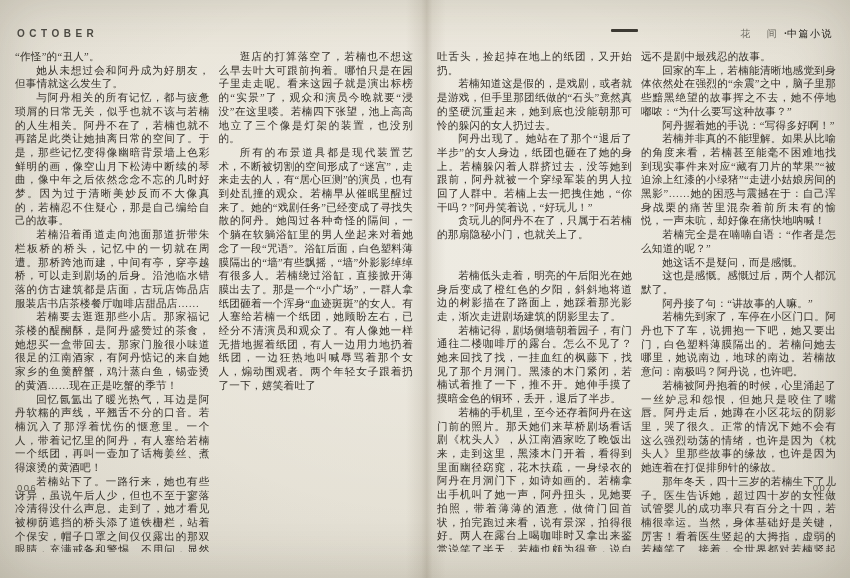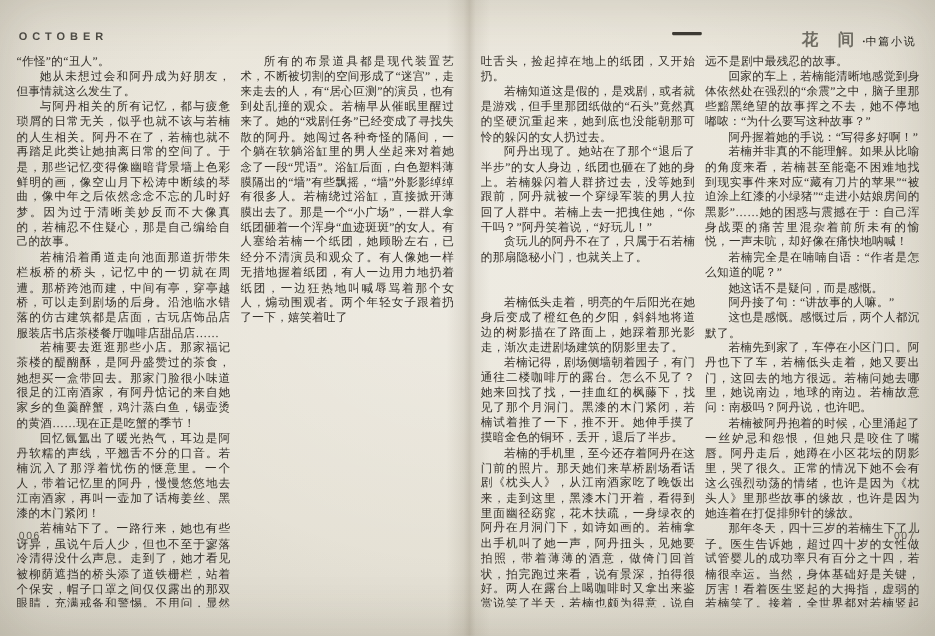--- a/index.html
+++ b/index.html
@@ -27,21 +27,21 @@
 
   .runhead-left {
     position:absolute; left:17px; top:28px;
     font-family:"Liberation Sans","DejaVu Sans",sans-serif;
     font-size:10px; font-weight:bold; letter-spacing:4.5px; color:#4c4a43;
   }
   .runhead-right {
     position:absolute; right:17px; top:27px;
     font-size:10px; color:#5d5a52; white-space:nowrap;
   }
-  .rh-title { letter-spacing:7px; color:#6e6b62; font-size:15px;font-weight:bold; }
+  .rh-title { letter-spacing:7px; color:#6e6b62; font-size:10px; }
   .rh-sep   { color:#2a2822; font-weight:bold; }
   .rh-cat   { color:#24221d; font-weight:normal; letter-spacing:1.5px; }
   .header-rule {
     position:absolute; left:186px; top:29px; width:27px; height:3px;
     background:#3d3a33; border-radius:1px;
   }
 
   .cols {
     position:absolute; top:50px; display:flex; gap:9px;
   }
@@ -75,24 +75,25 @@
 
   <div class="page left">
     <div class="runhead-left">OCTOBER</div>
     <div class="cols">
       <div class="col">
           <p class="para cont">“作怪”的“丑人”。</p>
           <p class="para">她从未想过会和阿丹成为好朋友，但事情就这么发生了。</p>
           <p class="para">与阿丹相关的所有记忆，都与疲惫琐屑的日常无关，似乎也就不该与若楠的人生相关。阿丹不在了，若楠也就不再踏足此类让她抽离日常的空间了。于是，那些记忆变得像幽暗背景墙上色彩鲜明的画，像空山月下松涛中断续的琴曲，像中年之后依然念念不忘的几时好梦。因为过于清晰美妙反而不大像真的，若楠忍不住疑心，那是自己编给自己的故事。</p>
           <p class="para">若楠沿着甬道走向池面那道折带朱栏板桥的桥头，记忆中的一切就在周遭。那桥跨池而建，中间有亭，穿亭越桥，可以走到剧场的后身。沿池临水错落的仿古建筑都是店面，古玩店饰品店服装店书店茶楼餐厅咖啡店甜品店……</p>
           <p class="para">若楠要去逛逛那些小店。那家福记茶楼的醍醐酥，是阿丹盛赞过的茶食，她想买一盒带回去。那家门脸很小味道很足的江南酒家，有阿丹惦记的来自她家乡的鱼羹醉蟹，鸡汁蒸白鱼，锡壶烫的黄酒……现在正是吃蟹的季节！</p>
-          <p class="para">回忆氤氲出了暖光热气，耳边是阿丹软糯的声线，平翘舌不分的口音。若楠沉入了那浮着忧伤的惬意里。一个人，带着记忆里的阿丹，慢慢悠悠地去江南酒家，再叫一壶加了话梅姜丝、黑漆的木门紧闭！</p>
+          <p class="para">回忆氤氲出了暖光热气，耳边是阿丹软糯的声线，平翘舌不分的口音。若楠沉入了那浮着忧伤的惬意里。一个人，带着记忆里的阿丹，有人塞给若楠一个纸团，再叫一壶加了话梅姜丝、煮得滚烫的黄酒吧！</p>
           <p class="para">若楠站下了。一路行来，她也有些讶异，虽说午后人少，但也不至于寥落冷清得没什么声息。走到了，她才看见被柳荫遮挡的桥头添了道铁栅栏，站着个保安，帽子口罩之间仅仅露出的那双眼睛，充满戒备和警惕。不用问，显然此路不通了。若楠还是问了缘故，保安告诉她，园子里要演戏，所以封了，那些店，没了，都关了。</p>
         </div>
       <div class="col">
+          <p class="para">逛店的打算落空了，若楠也不想这么早去叶大可跟前拘着。哪怕只是在园子里走走呢。看来这园子就是演出标榜的“实景”了，观众和演员今晚就要“浸没”在这里喽。若楠四下张望，池上高高地立了三个像是灯架的装置，也没别的。</p>
           <p class="para">所有的布景道具都是现代装置艺术，不断被切割的空间形成了“迷宫”，走来走去的人，有“居心叵测”的演员，也有到处乱撞的观众。若楠早从催眠里醒过来了。她的“戏剧任务”已经变成了寻找失散的阿丹。她闯过各种奇怪的隔间，一个躺在软躺浴缸里的男人坐起来对着她念了一段“咒语”。浴缸后面，白色塑料薄膜隔出的“墙”有些飘摇，“墙”外影影绰绰有很多人。若楠绕过浴缸，直接掀开薄膜出去了。那是一个“小广场”，一群人拿纸团砸着一个浑身“血迹斑斑”的女人。有人塞给若楠一个纸团，她顾盼左右，已经分不清演员和观众了。有人像她一样无措地握着纸团，有人一边用力地扔着纸团，一边狂热地叫喊辱骂着那个女人，煽动围观者。两个年轻女子跟着扔了一下，嬉笑着吐了</p>
         </div>
     </div>
     <div class="folio">006</div>
   </div>
 
   <div class="page right">
     <div class="header-rule"></div>
     <div class="runhead-right">
       <span class="rh-title">花 间</span><span class="rh-sep">·</span><span class="rh-cat">中篇小说</span>
@@ -107,22 +108,22 @@
           <p class="para">若楠记得，剧场侧墙朝着园子，有门通往二楼咖啡厅的露台。怎么不见了？她来回找了找，一挂血红的枫藤下，找见了那个月洞门。黑漆的木门紧闭，若楠试着推了一下，推不开。她伸手摸了摸暗金色的铜环，丢开，退后了半步。</p>
           <p class="para">若楠的手机里，至今还存着阿丹在这门前的照片。那天她们来草桥剧场看话剧《枕头人》，从江南酒家吃了晚饭出来，走到这里，黑漆木门开着，看得到里面幽径窈窕，花木扶疏，一身绿衣的阿丹在月洞门下，如诗如画的。若楠拿出手机叫了她一声，阿丹扭头，见她要拍照，带着薄薄的酒意，做倚门回首状，拍完跑过来看，说有景深，拍得很好。两人在露台上喝咖啡时又拿出来鉴赏说笑了半天，若楠也颇为得意，说自己拍出了“临去秋波那一转”的味道。</p>
         </div>
       <div class="col">
           <p class="para cont">远不是剧中最残忍的故事。</p>
           <p class="para">回家的车上，若楠能清晰地感觉到身体依然处在强烈的“余震”之中，脑子里那些黯黑绝望的故事挥之不去，她不停地嘟哝：“为什么要写这种故事？”</p>
           <p class="para">阿丹握着她的手说：“写得多好啊！”</p>
           <p class="para">若楠并非真的不能理解。如果从比喻的角度来看，若楠甚至能毫不困难地找到现实事件来对应“藏有刀片的苹果”“被迫涂上红漆的小绿猪”“走进小姑娘房间的黑影”……她的困惑与震撼在于：自己浑身战栗的痛苦里混杂着前所未有的愉悦，一声未吭，却好像在痛快地呐喊！</p>
           <p class="para">若楠完全是在喃喃自语：“作者是怎么知道的呢？”</p>
           <p class="para">她这话不是疑问，而是感慨。</p>
+          <p class="para">这也是感慨。感慨过后，两个人都沉默了。</p>
           <p class="para">阿丹接了句：“讲故事的人嘛。”</p>
-          <p class="para">这也是感慨。感慨过后，两个人都沉默了。</p>
-          <p class="para">若楠先到家了，车停在小区门口。阿丹也下了车，若楠低头走着，她又要出门，这回去的地方很远。若楠问她去哪里，她说南边，地球的南边。若楠故意问：南极吗？阿丹说，也许吧。</p>
+          <p class="para">若楠先到家了，车停在小区门口。阿丹也下了车，说拥抱一下吧，她又要出门，白色塑料薄膜隔出的。若楠问她去哪里，她说南边，地球的南边。若楠故意问：南极吗？阿丹说，也许吧。</p>
           <p class="para">若楠被阿丹抱着的时候，心里涌起了一丝妒忌和怨恨，但她只是咬住了嘴唇。阿丹走后，她蹲在小区花坛的阴影里，哭了很久。正常的情况下她不会有这么强烈动荡的情绪，也许是因为《枕头人》里那些故事的缘故，也许是因为她连着在打促排卵针的缘故。</p>
           <p class="para">那年冬天，四十三岁的若楠生下了儿子。医生告诉她，超过四十岁的女性做试管婴儿的成功率只有百分之十四，若楠很幸运。当然，身体基础好是关键，厉害！看着医生竖起的大拇指，虚弱的若楠笑了。接着，全世界都对若楠竖起了大拇指，前来看望的亲戚朋友围着若楠和婴儿啧啧称赞，若楠太了不起了！</p>
         </div>
     </div>
     <div class="folio">007</div>
   </div>
 </div>
 
 </body></html>

